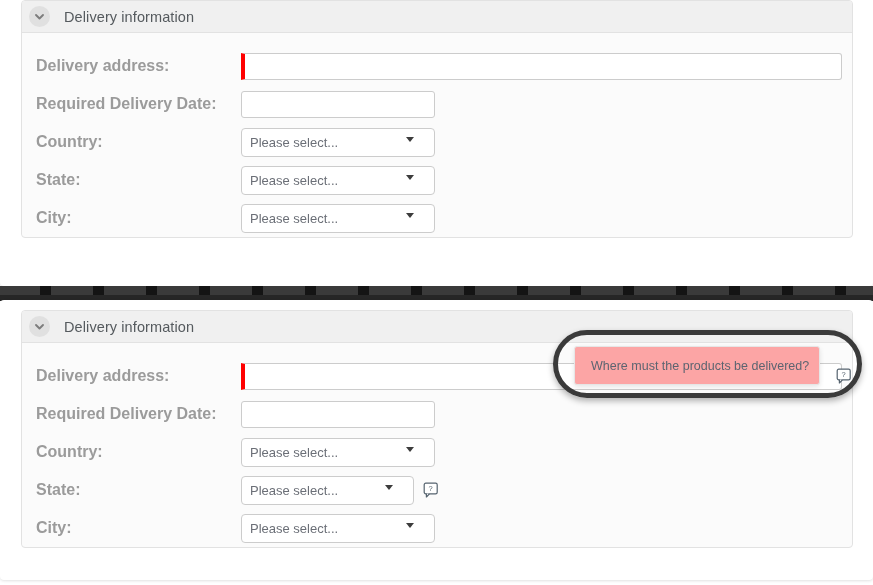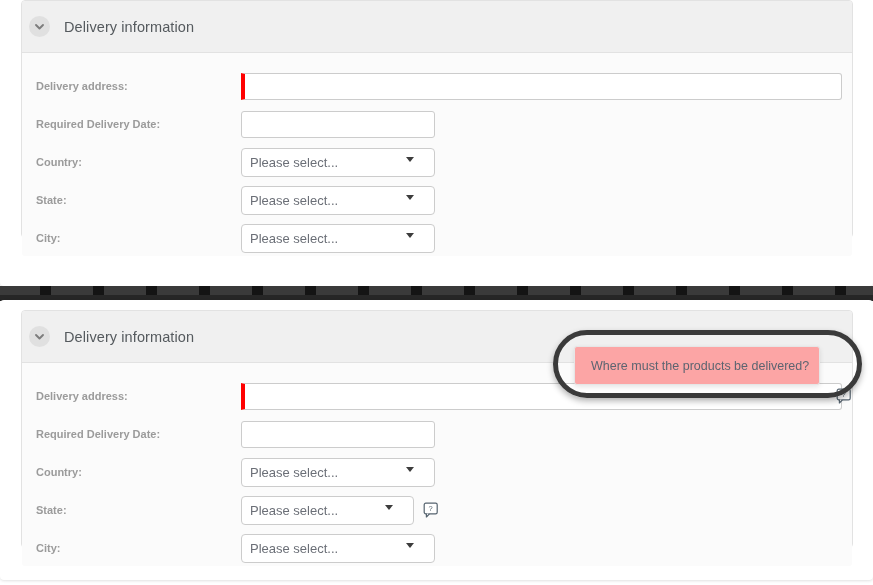--- a/index.html
+++ b/index.html
@@ -34,21 +34,21 @@
     width: 832px;
     border: 1px solid #e2e2e2;
     border-radius: 4px;
     background: #fbfbfb;
     box-sizing: border-box;
   }
   .panel-top { top: 10px;  height: 238px; }
   .panel-bot { top: 10px;  height: 238px; }
 
   .panel-header {
-    height: 52px;
+    height: 32px;
     background: #f0f0f0;
     border-bottom: 1px solid #e2e2e2;
     border-radius: 3px 3px 0 0;
     display: flex;
     align-items: center;
     padding-left: 7px;
     box-sizing: border-box;
     text-align: right;
   }
   .toggle-btn {
@@ -81,21 +81,21 @@
   
   .form-row {
     display: flex;
     align-items: center;
     height: 38px;
     padding-left: 14px;
   }
   .form-label {
     width: 205px;
     flex: 0 0 205px;
-    font-size: 11px;
+    font-size: 16px;
     font-weight: bold;
     color: #9b9b9b;
   }
   .field-wrap {
     display: flex;
     align-items: center;
     position: relative;
   }
 
   

